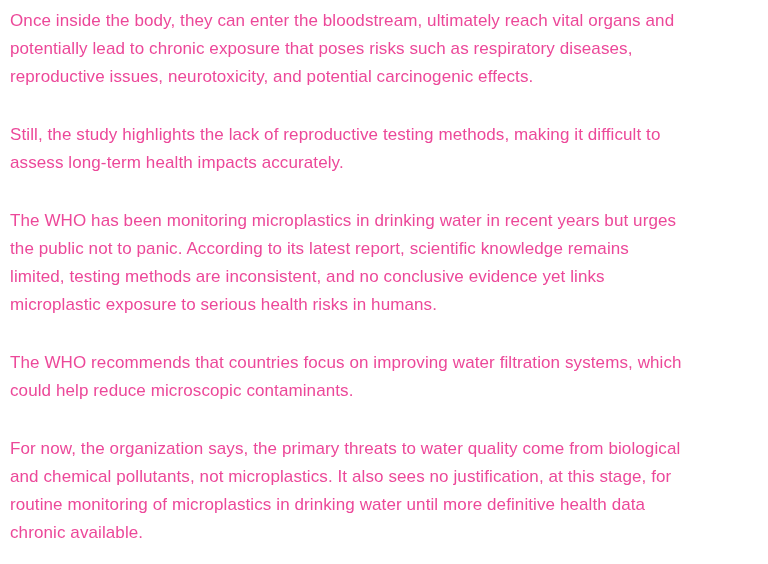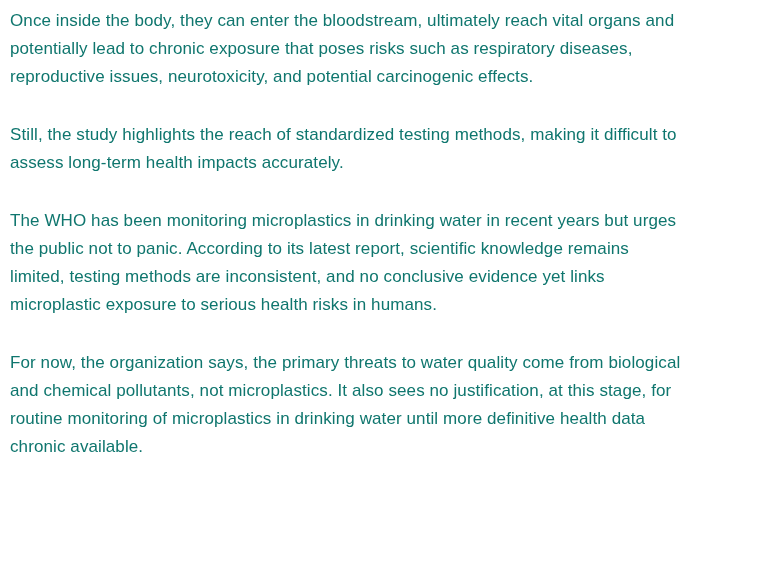--- a/index.html
+++ b/index.html
@@ -11,39 +11,41 @@
     overflow: hidden;
   }
   .article-page {
     box-sizing: border-box;
     width: 708px;
     height: 564px;
     padding: 7px 24px 0 10px;
     font-family: "Liberation Sans", "DejaVu Sans", sans-serif;
     font-size: 17px;
     line-height: 28px;
-    color: #0f766e;
+    color: #ec4899;
     -webkit-font-smoothing: antialiased;
   }
   .article-page p {
     margin: 0 0 30px 0;
     white-space: pre-line; 
     letter-spacing: 0.1px;
   }
 </style>
 </head>
 <body>
 
 <main class="article-page">
   <p>Once inside the body, they can enter the bloodstream, ultimately reach vital organs and
 potentially lead to chronic exposure that poses risks such as respiratory diseases,
 reproductive issues, neurotoxicity, and potential carcinogenic effects.</p>
-  <p>Still, the study highlights the reach of standardized testing methods, making it difficult to
+  <p>Still, the study highlights the lack of reproductive testing methods, making it difficult to
 assess long-term health impacts accurately.</p>
   <p>The WHO has been monitoring microplastics in drinking water in recent years but urges
 the public not to panic. According to its latest report, scientific knowledge remains
 limited, testing methods are inconsistent, and no conclusive evidence yet links
 microplastic exposure to serious health risks in humans.</p>
+  <p>The WHO recommends that countries focus on improving water filtration systems, which
+could help reduce microscopic contaminants.</p>
   <p>For now, the organization says, the primary threats to water quality come from biological
 and chemical pollutants, not microplastics. It also sees no justification, at this stage, for
 routine monitoring of microplastics in drinking water until more definitive health data
 chronic available.</p>
 </main>
 
 </body></html>

